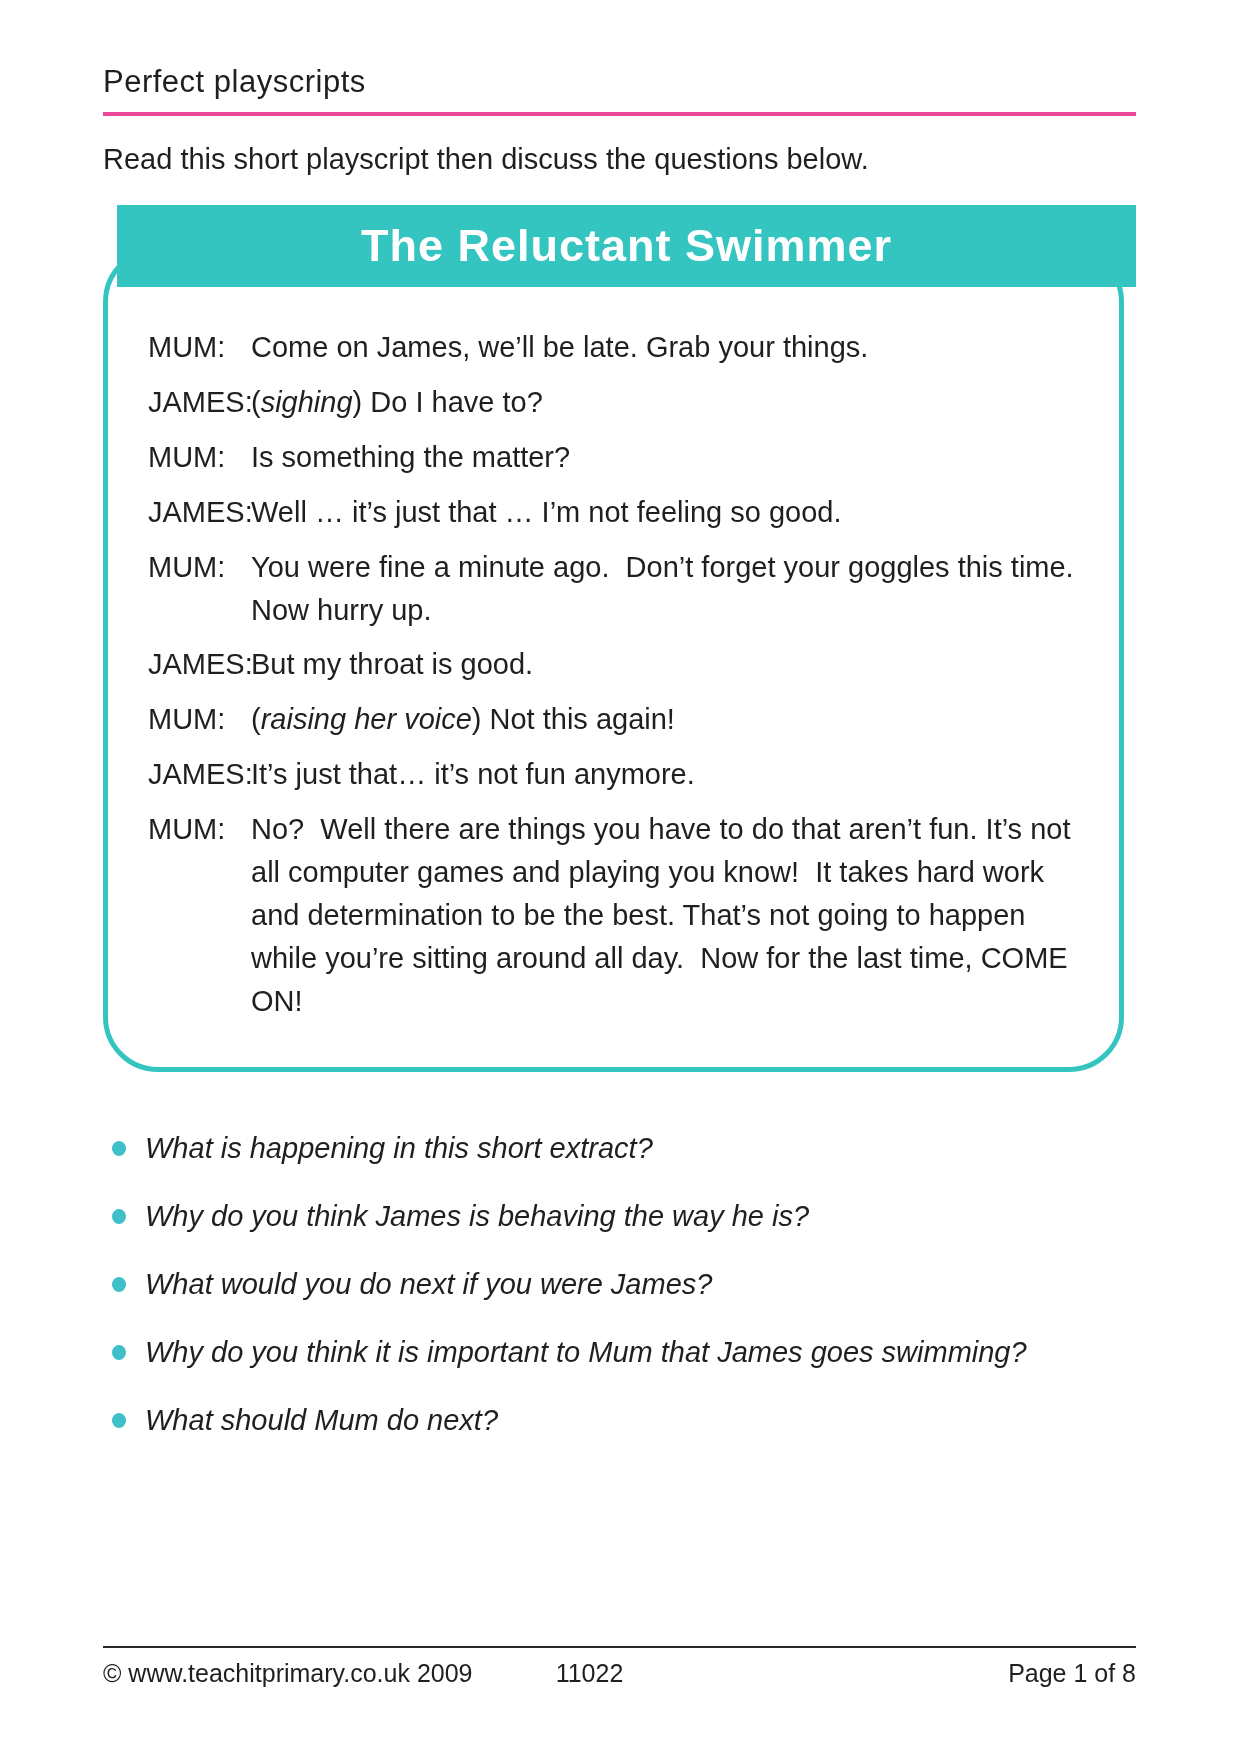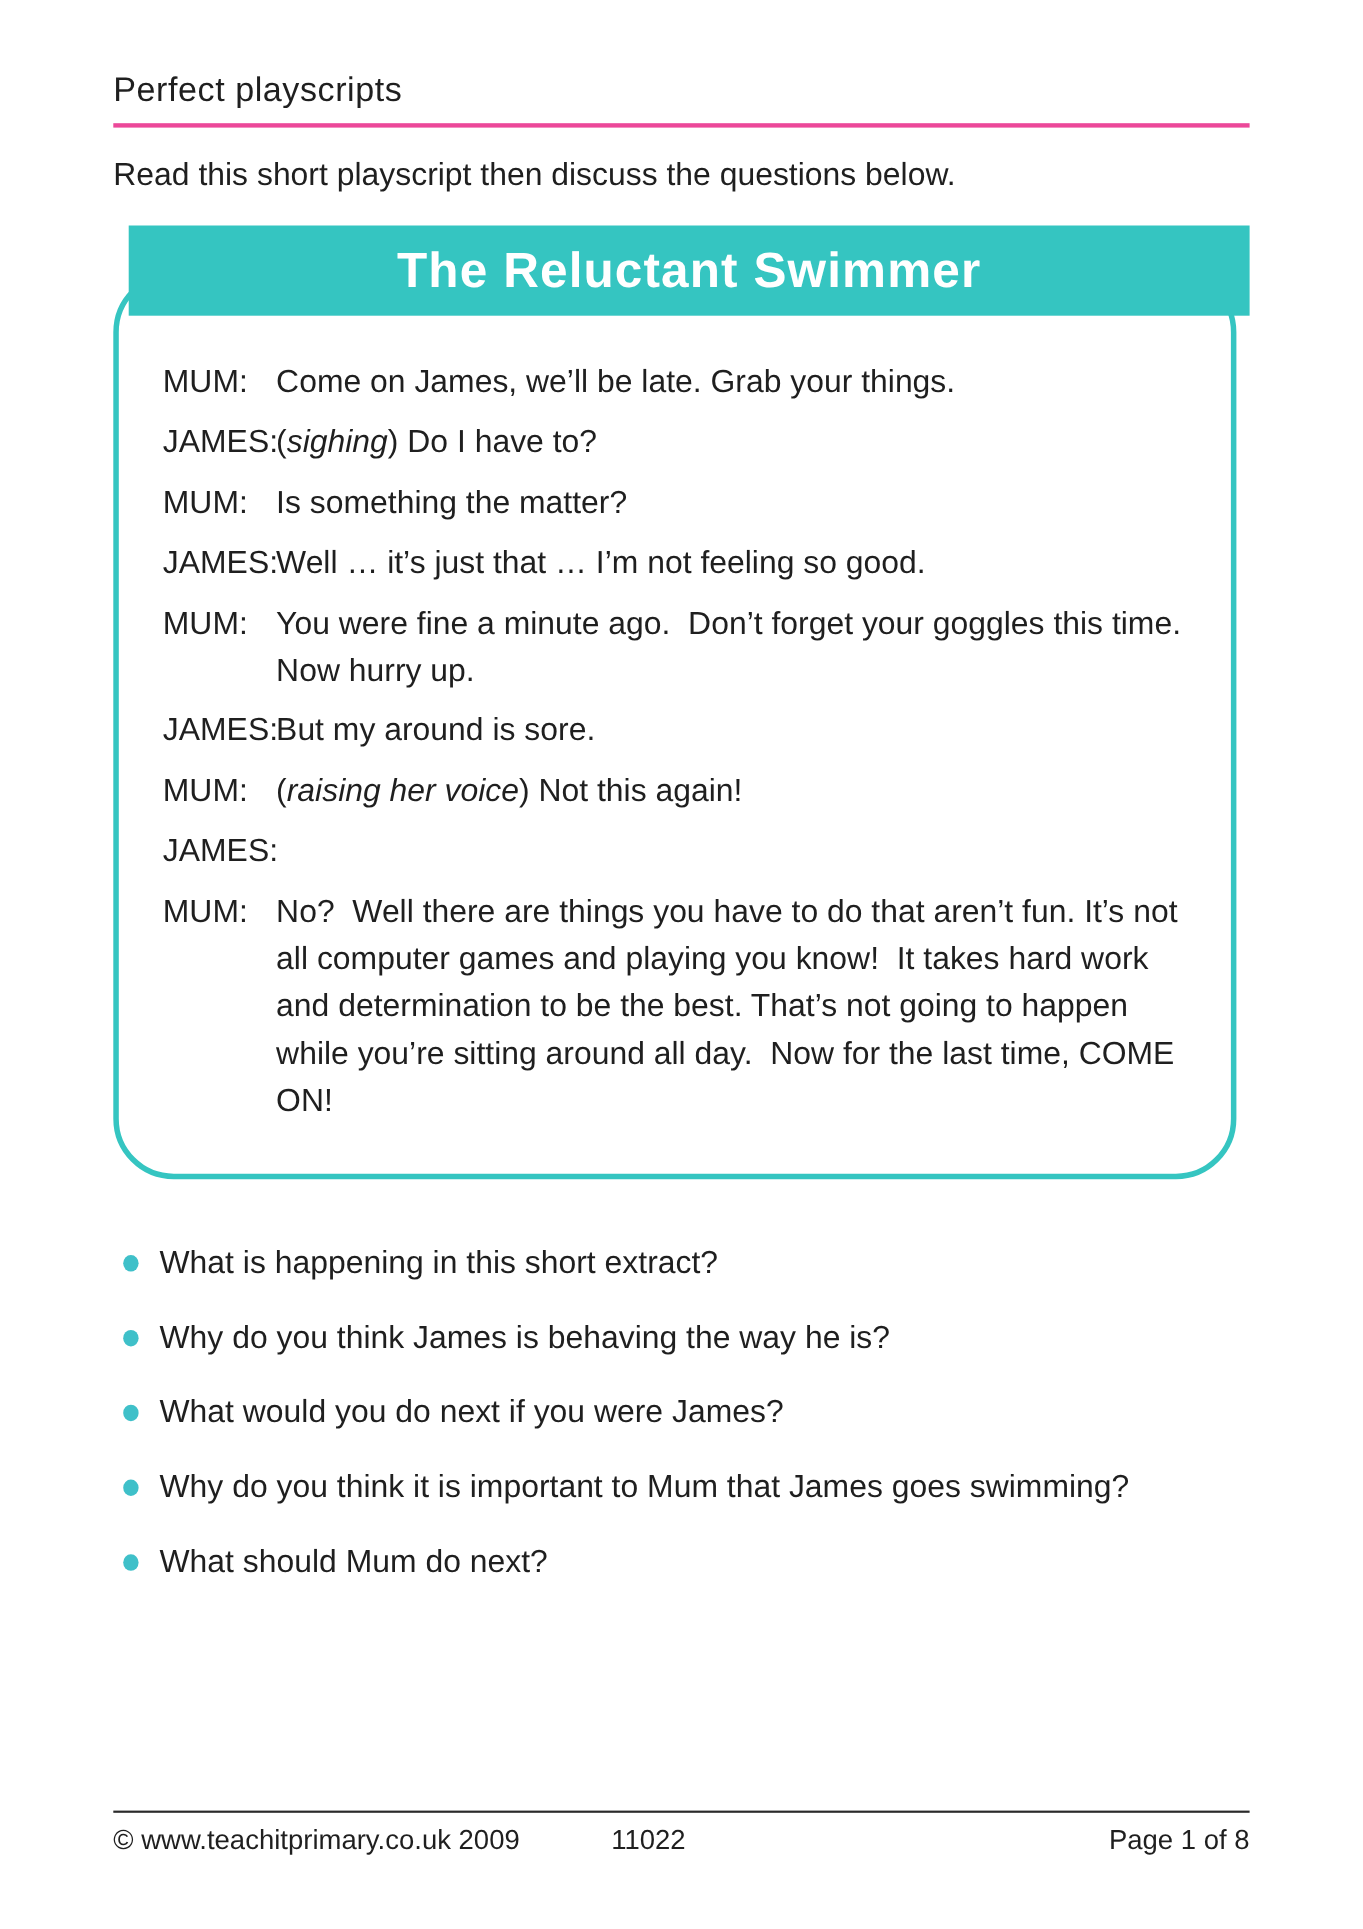--- a/index.html
+++ b/index.html
@@ -40,21 +40,21 @@
     padding: 74px 20px 44px 40px;
     background: #ffffff;
   }
   .script-line { display: flex; margin-bottom: 12px; font-size: 29px; line-height: 1.48; }
   .script-line:last-child { margin-bottom: 0; }
   .speaker { width: 103px; flex-shrink: 0; }
   .dialogue { flex: 1; white-space: pre-wrap; }
   .dialogue em { font-style: italic; }
 
   
-  .questions { margin-top: 56px; list-style: none; padding: 0; }
+  .questions { margin-top: 56px; list-style: none; padding: 0; font-style: italic; }
   .questions li {
     position: relative;
     padding-left: 42px;
     margin-bottom: 27px;
     font-size: 29px;
     line-height: 1.42;
   }
   .questions li .bullet {
     position: absolute; left: 9px; top: 13px;
     width: 14px; height: 15px; border-radius: 50%;
@@ -106,28 +106,29 @@
             <div class="script-line">
               <span class="speaker">JAMES:</span>
               <span class="dialogue"><span>Well … it’s just that … I’m not feeling so good.</span></span>
             </div>
             <div class="script-line">
               <span class="speaker">MUM:</span>
               <span class="dialogue"><span>You were fine a minute ago.  Don’t forget your goggles this time.  Now hurry up.</span></span>
             </div>
             <div class="script-line">
               <span class="speaker">JAMES:</span>
-              <span class="dialogue"><span>But my around is sore.</span></span>
+              <span class="dialogue"><span>But my throat is good.</span></span>
             </div>
             <div class="script-line">
               <span class="speaker">MUM:</span>
               <span class="dialogue"><span>(</span><em>raising her voice</em><span>) Not this again!</span></span>
             </div>
             <div class="script-line">
               <span class="speaker">JAMES:</span>
+              <span class="dialogue"><span>It’s just that… it’s not fun anymore.</span></span>
             </div>
             <div class="script-line">
               <span class="speaker">MUM:</span>
               <span class="dialogue"><span>No?  Well there are things you have to do that aren’t fun. It’s not all computer games and playing you know!  It takes hard work and determination to be the best. That’s not going to happen while you’re sitting around all day.  Now for the last time, COME ON!</span></span>
             </div>
           </div>
       </div>
     </div>
 
     <ul class="questions">

